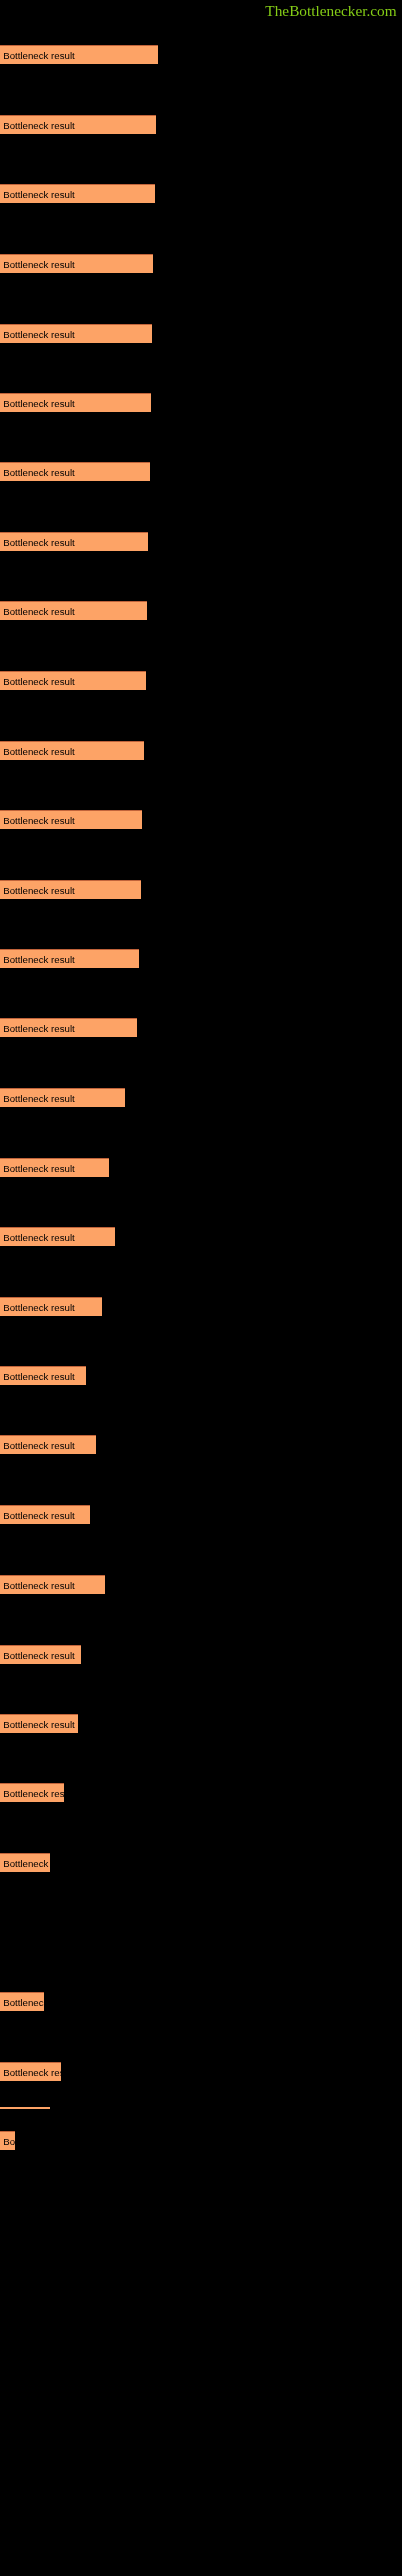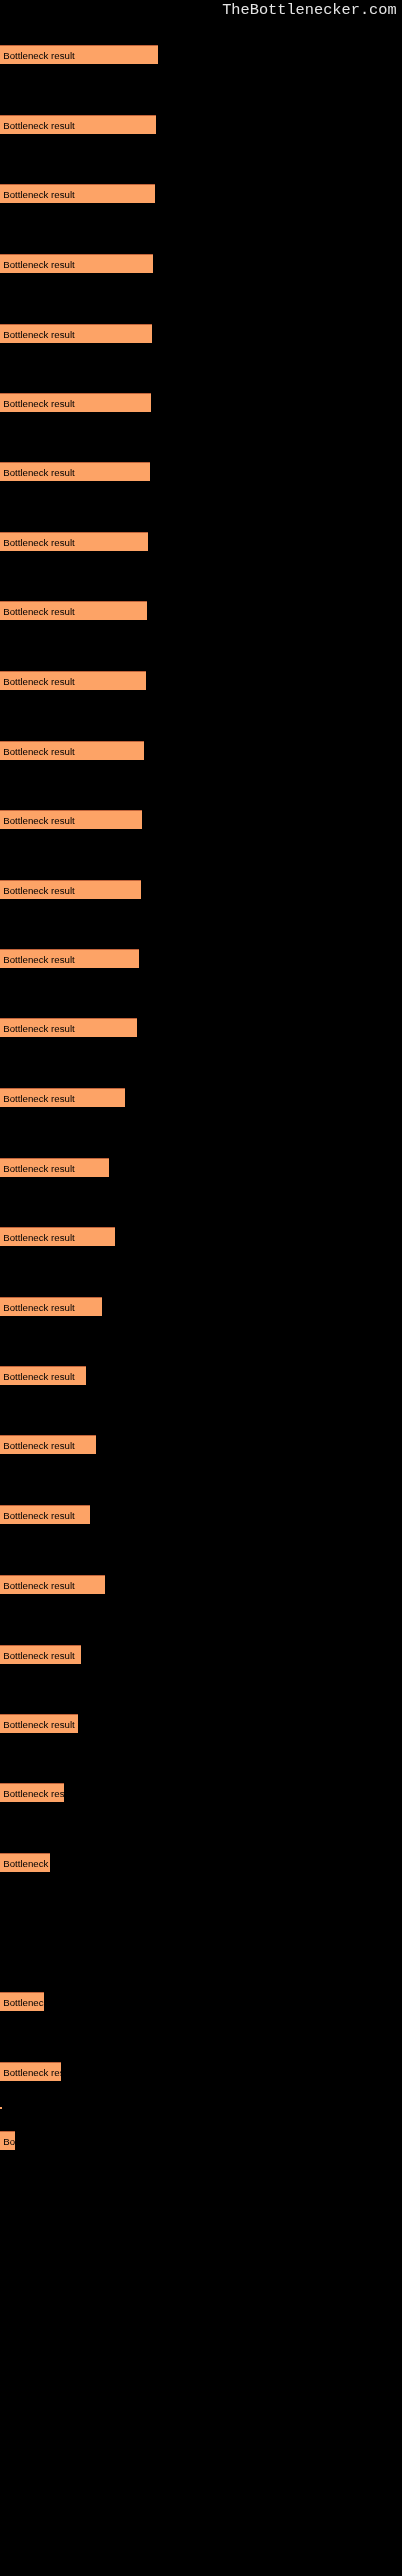--- a/index.html
+++ b/index.html
@@ -22,37 +22,38 @@
     width: 403px;
     height: 2576px;
     background: #000000;
   }
   #site-header {
     position: absolute;
     right: 6.4px;
     top: 1.6px;
     height: 17.7px;
     line-height: 17.7px;
-    color: #e5e5e5;
+    color: #84cc16;
     font-size: 15.3px;
-    font-family: Liberation Mono, monospace;
+    font-family: Liberation Serif, serif;
     white-space: nowrap;
     letter-spacing: 0px;
   }
   #bars-layer {
     position: absolute;
     left: 0;
     top: 0;
     width: 403px;
     height: 2576px;
   }
   .bar-row {
     position: absolute;
     left: 0;
     height: 19.3px;
+    padding-left: 48px;
   }
   .bar-rect {
     position: absolute;
     left: 0;
     top: 0;
     height: 100%;
     width: 100%;
     background: #fda366;
     border-top: 1.6px solid #c0633a;
     box-sizing: border-box;

